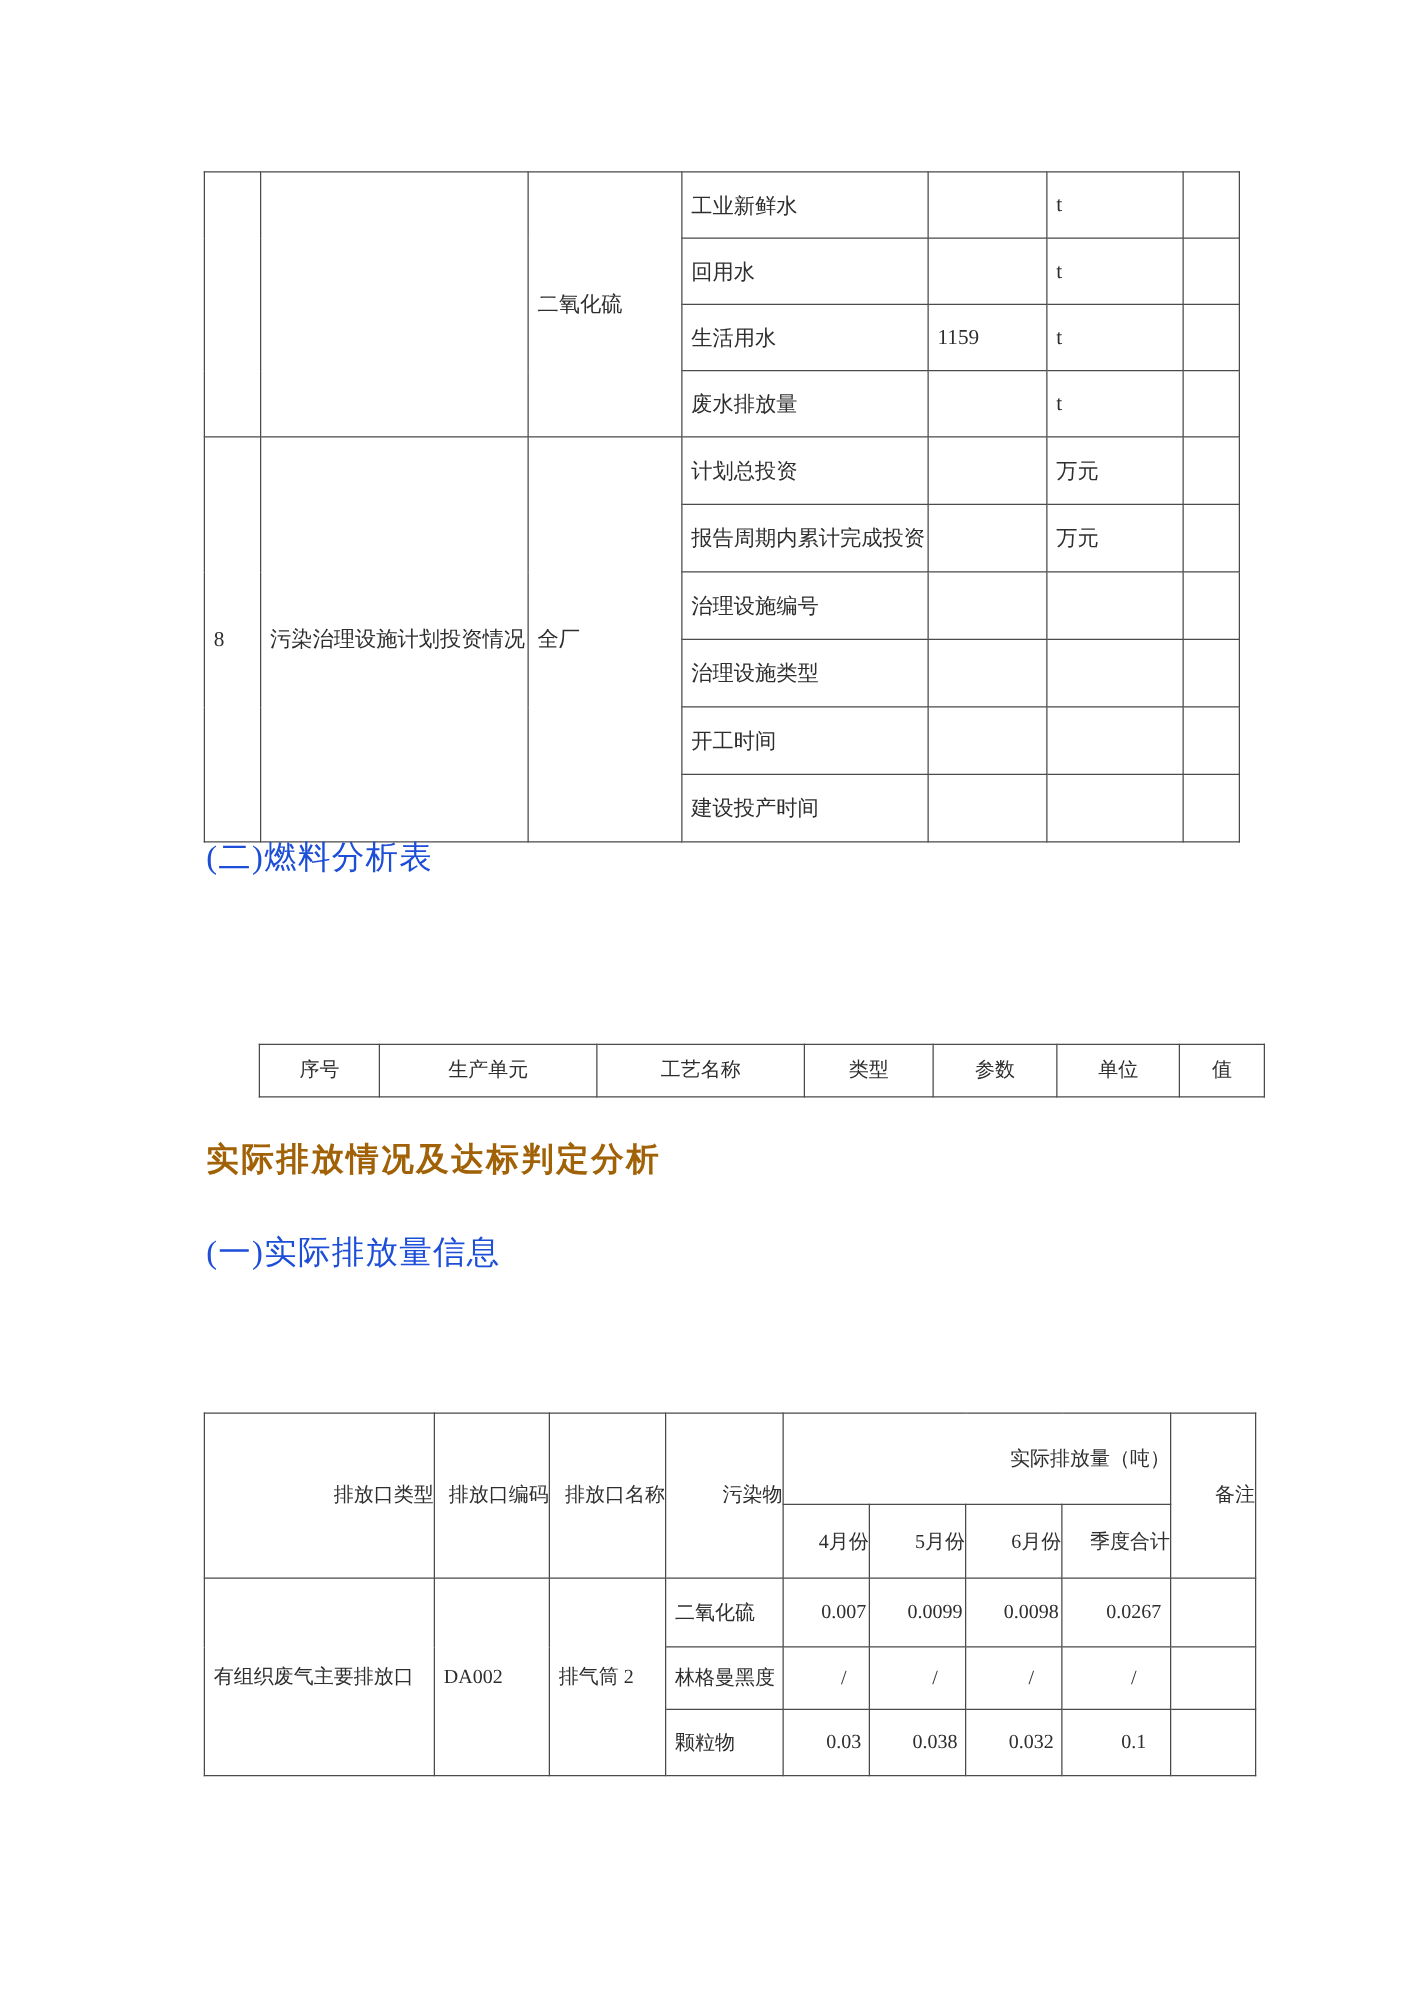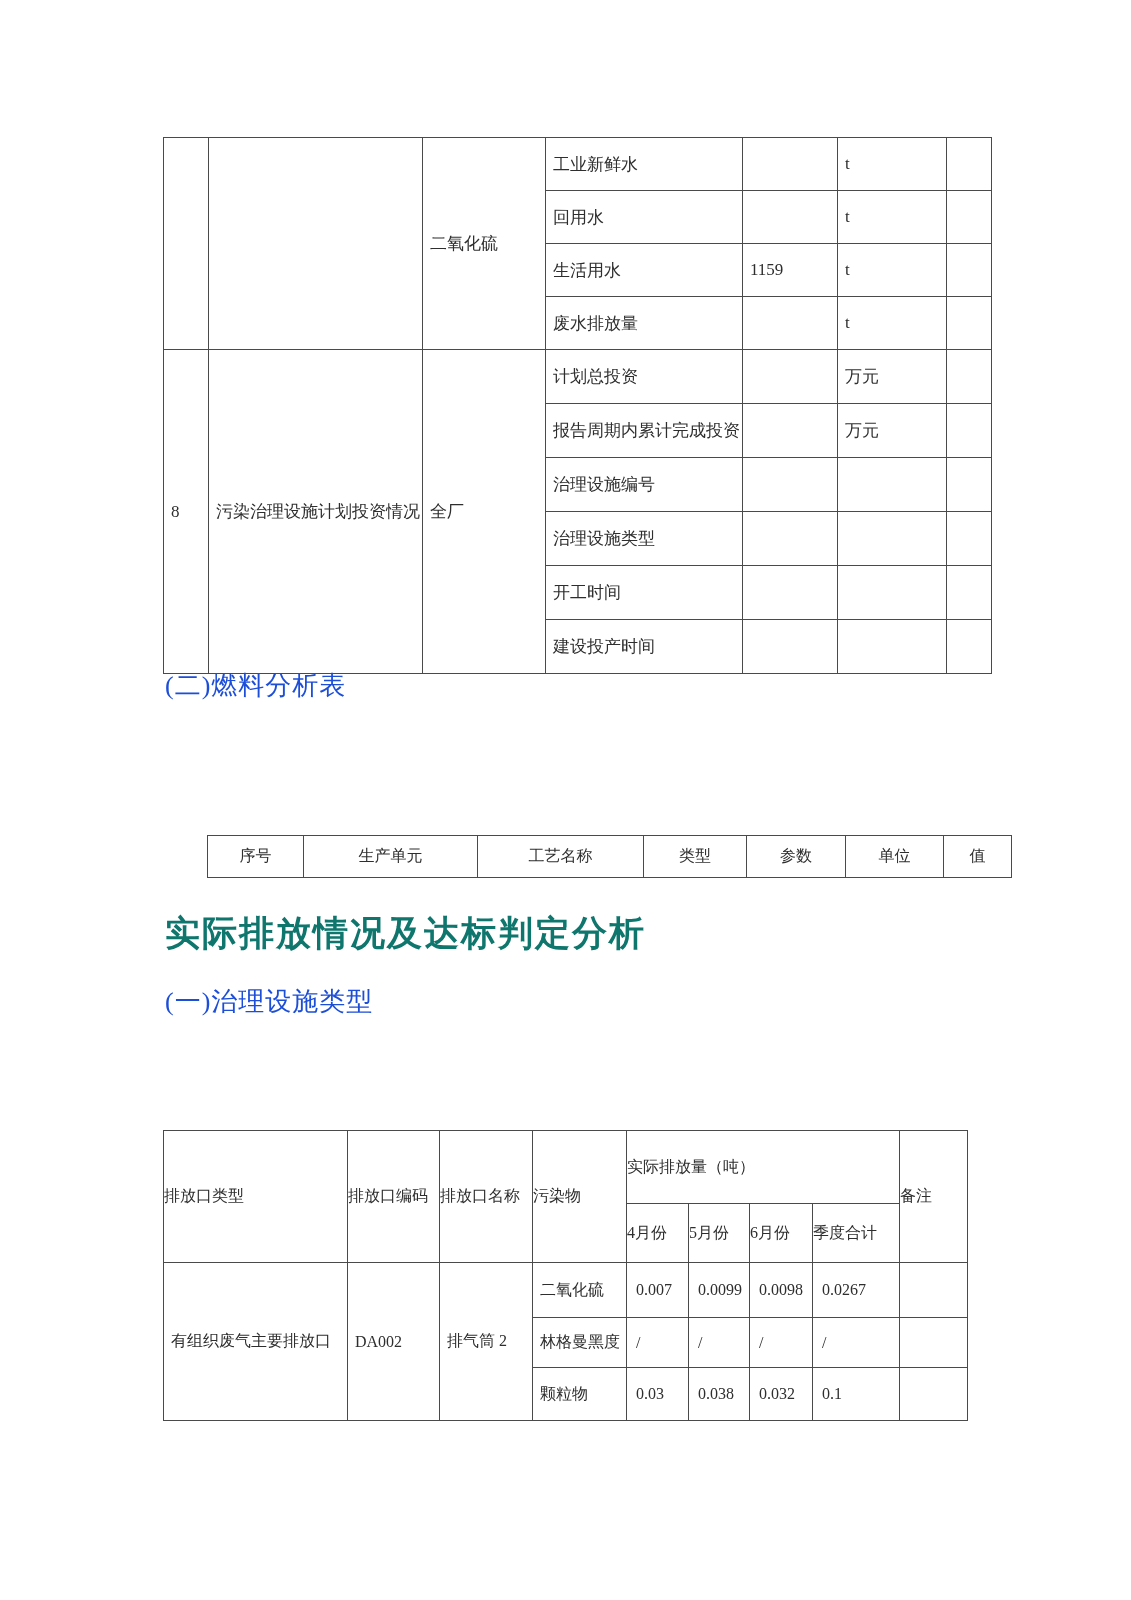--- a/index.html
+++ b/index.html
@@ -24,36 +24,36 @@
     overflow:hidden;
     white-space:nowrap;
   }
   
   #top-table{left:163px;top:137px;font-size:17px;}
   
   #fuel-table{left:163px;top:835px;font-size:16px;margin-left:44px;}
   #fuel-table td{text-align:center;padding:0;}
   
   #emission-table{left:163px;top:1130px;font-size:16px;}
-  #emission-table td.hd{text-align:left;padding:0;}
-  #emission-table td.val{padding-left:9px;}
+  #emission-table td.hd{text-align:right;padding:0;}
+  #emission-table td.val{padding-left:30px;text-align:center;}
   td.c{text-align:center;padding:0;}
   .heading-l2{
     position:absolute;left:165px;
     font-size:26px;color:#1d4ed8;
     letter-spacing:1px;white-space:nowrap;
   }
   .tbl-caption{
     position:absolute;left:163px;width:804px;
     text-align:center;font-size:20px;color:#222222;
     letter-spacing:1px;white-space:nowrap;
   }
   .chapter{
     position:absolute;left:165px;
-    font-size:35px;font-weight:bold;color:#0f766e;
+    font-size:26px;font-weight:bold;color:#a16207;
     letter-spacing:2px;white-space:nowrap;
   }
 </style>
 </head>
 <body>
 
 <div class="page">
 
   <table class="tbl" id="top-table">
     <colgroup>
@@ -156,21 +156,21 @@
         <td>类型</td>
         <td>参数</td>
         <td>单位</td>
         <td>值</td>
       </tr>
     </tbody>
   </table>
 
   <div class="chapter" style="top:910px">实际排放情况及达标判定分析</div>
 
-  <div class="heading-l2" style="top:984px">(一)治理设施类型</div>
+  <div class="heading-l2" style="top:984px">(一)实际排放量信息</div>
 
 
   <table class="tbl" id="emission-table">
     <colgroup>
       <col style="width:184px">
         <col style="width:92px">
         <col style="width:93px">
         <col style="width:94px">
       <col style="width:62px">
         <col style="width:61px">

